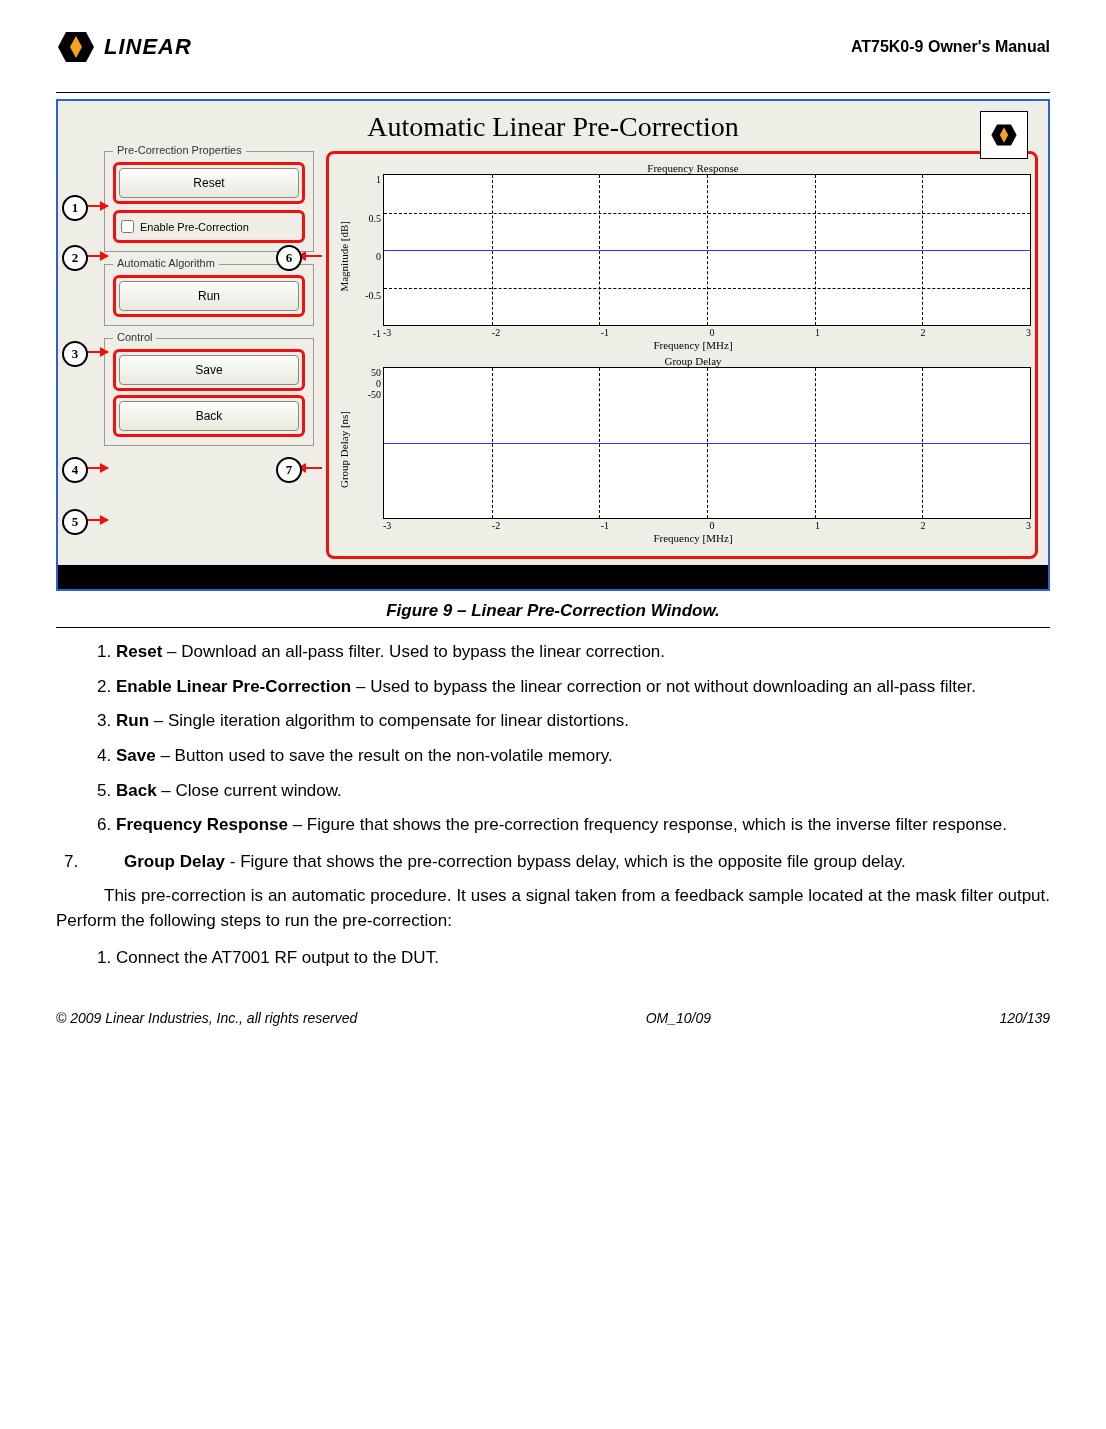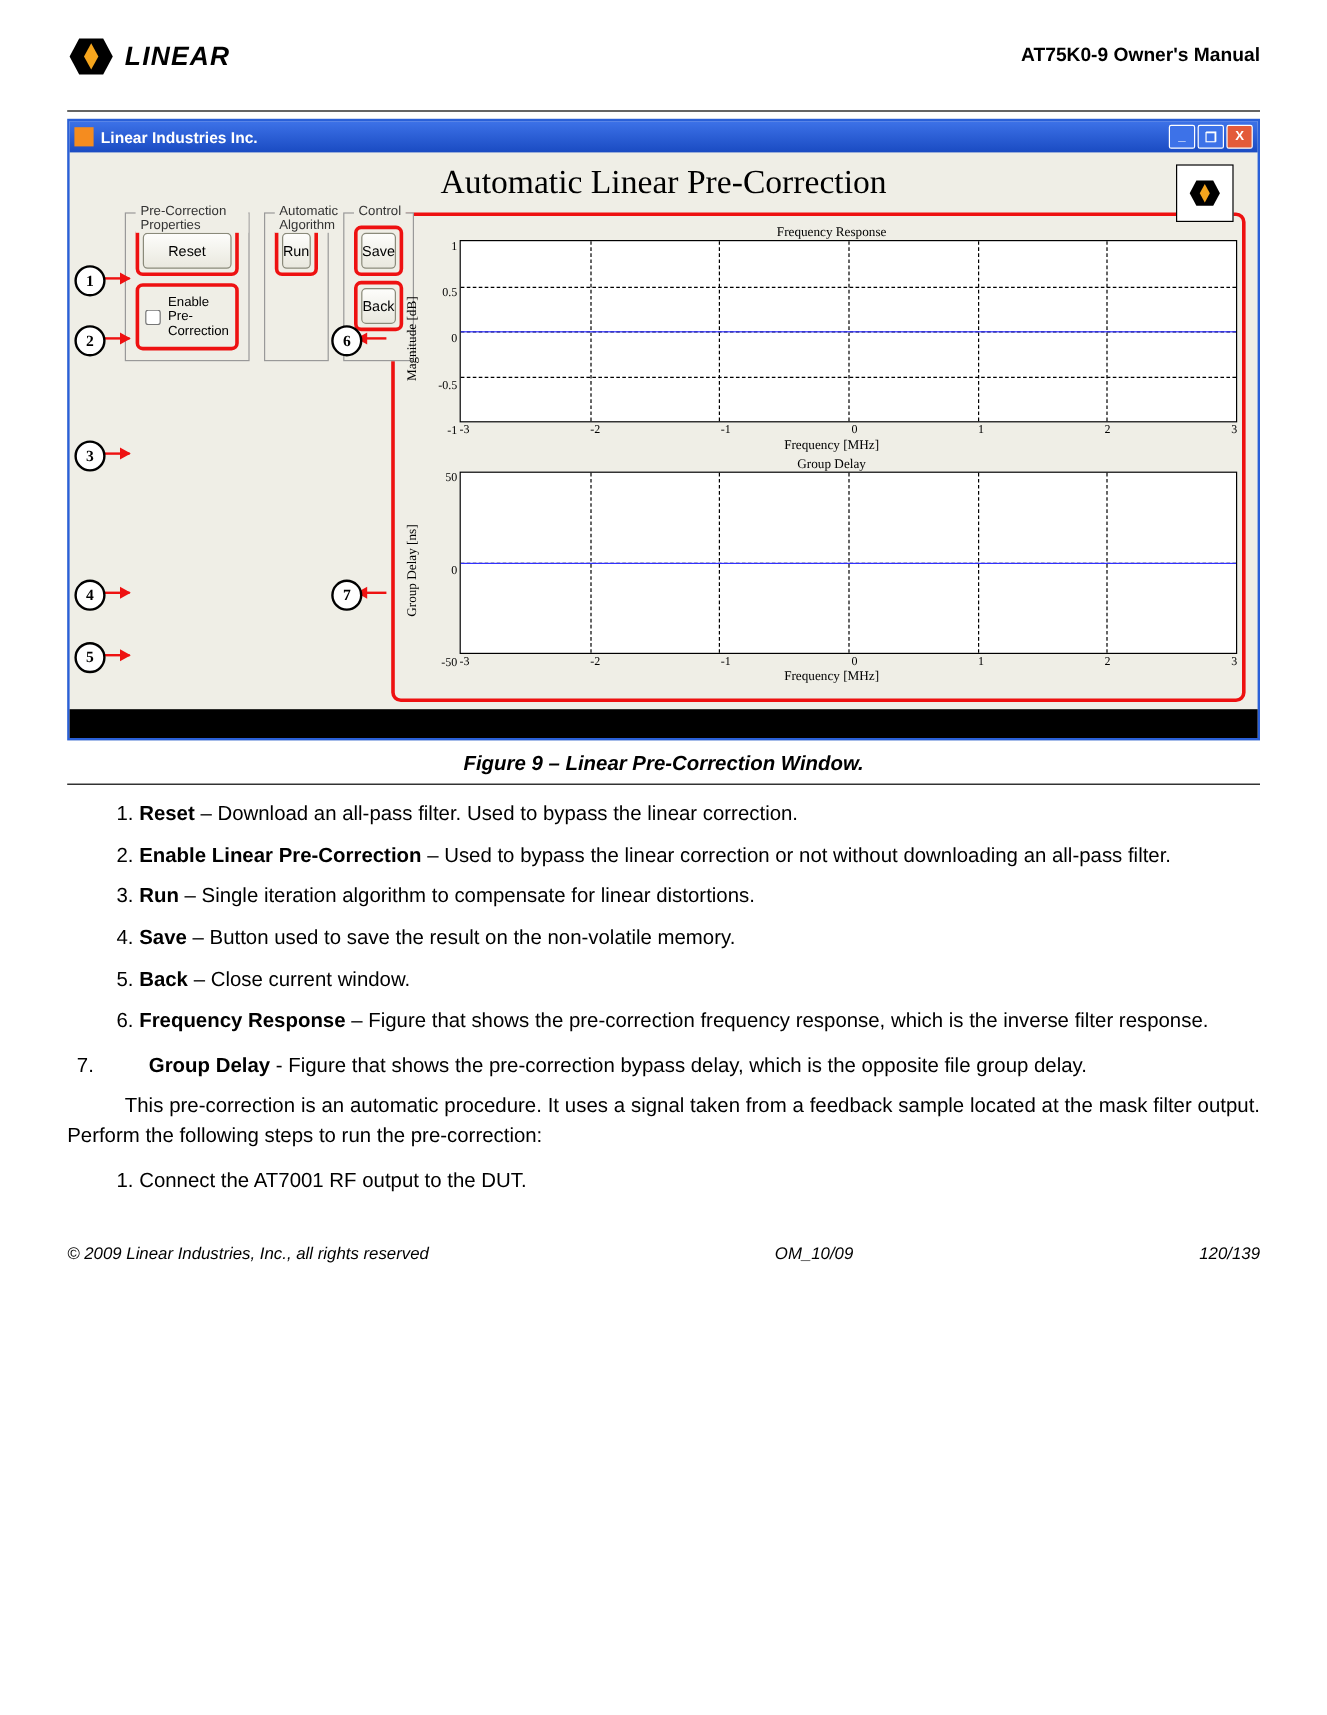--- a/index.html
+++ b/index.html
@@ -16,21 +16,21 @@
   .tb-icon { width:16px; height:16px; background:#f58c1f; display:inline-block; }
   .win-btns { display:flex; gap:2px; }
   .win-btn { width:20px; height:18px; display:flex; align-items:center; justify-content:center; font-size:11px; font-weight:bold; border:1px solid #fff; border-radius:2px; }
   .win-min,.win-max { background:#3d72e8; color:#fff; }
   .win-close { background:#e35b3a; color:#fff; }
   .app-body { position:relative; padding:10px; }
   .app-title-row { display:flex; align-items:center; justify-content:center; position:relative; margin-bottom:8px; }
   .app-title { font-size:28px; font-family:"Times New Roman",serif; text-align:center; }
   .app-logo { position:absolute; right:10px; top:0; width:46px; height:46px; border:1px solid #000; background:#fff; display:flex; align-items:center; justify-content:center; font-size:7px; font-weight:bold; }
   .main-area { display:flex; gap:12px; align-items:flex-start; }
-  .left-col { width:210px; display:flex; flex-direction:row; gap:12px; padding-left:36px; }
+  .left-col { width:210px; display:flex; flex-direction:column; gap:12px; padding-left:36px; }
   .right-col { flex:1; }
   .fieldset { border:1px solid #999; padding:10px 8px 8px 8px; position:relative; background:#efeee6; }
   .fieldset .legend { position:absolute; top:-8px; left:8px; background:#efeee6; padding:0 4px; font-size:11px; color:#333; }
   .red-box { border:3px solid #e11; border-radius:6px; padding:3px; }
   .gui-btn { display:block; width:100%; height:30px; background:linear-gradient(to bottom,#fdfdfb,#e9e8de); border:1px solid #8a8a7a; border-radius:4px; font-size:12px; color:#000; text-align:center; line-height:28px; box-sizing:border-box; cursor:pointer; }
   .checkbox-row { display:flex; align-items:center; gap:6px; font-size:11px; padding:4px 2px; }
   .checkbox-row input { margin:0; }
   .charts { border:3px solid #e11; border-radius:8px; padding:8px 4px; background:#efeee6; }
   .chart-holder { display:flex; align-items:stretch; margin-bottom:4px; }
   .ylabel-side { width:22px; display:flex; align-items:center; justify-content:center; }
@@ -71,31 +71,20 @@
           <polygon points="14,17 20,6 26,17 20,28" fill="#f5a51d"></polygon>
         </svg>
       <span class="logo-text">LINEAR</span>
     </div>
     <div class="doc-title">AT75K0-9 Owner's Manual</div>
   </div>
 
   <hr class="thin">
 
   <div class="app-window">
-    <div class="titlebar">
-      <div class="titlebar-left">
-        <span class="tb-icon"></span>
-        <span>Linear Industries Inc.</span>
-      </div>
-      <div class="win-btns">
-        <div class="win-btn win-min">_</div>
-        <div class="win-btn win-max">❐</div>
-        <div class="win-btn win-close">X</div>
-      </div>
-    </div>
     <div class="app-body">
 
       <div class="callout" style="left:4px; top:94px;">1</div>
       <div class="callout" style="left:4px; top:144px;">2</div>
       <div class="callout" style="left:4px; top:240px;">3</div>
       <div class="callout" style="left:4px; top:356px;">4</div>
       <div class="callout" style="left:4px; top:408px;">5</div>
       <div class="callout" style="left:218px; top:144px;">6</div>
       <div class="callout" style="left:218px; top:356px;">7</div>
       <div class="arrow" style="left:26px; top:104px; width:24px;"></div>
@@ -191,21 +180,21 @@
               </div>
             </div>
 
             <div class="chart-holder">
               <div class="ylabel-side">
                   <span>Group Delay [ns]</span>
                 </div>
               <div class="chart-main">
                 <div class="chart-title">Group Delay</div>
                 <div class="plot-wrap">
-                  <div class="yticks" style="justify-content:space-between;">
+                  <div class="yticks" style="justify-content:flex-start;">
                     <span>50</span>
                       <span>0</span>
                       <span>-50</span>
                   </div>
                   <div class="plot">
                     <div class="hline" style="top:50%;"></div>
                     <div class="vline" style="left:16.67%;"></div>
                       <div class="vline" style="left:33.33%;"></div>
                       <div class="vline" style="left:50%;"></div>
                       <div class="vline" style="left:66.67%;"></div>

